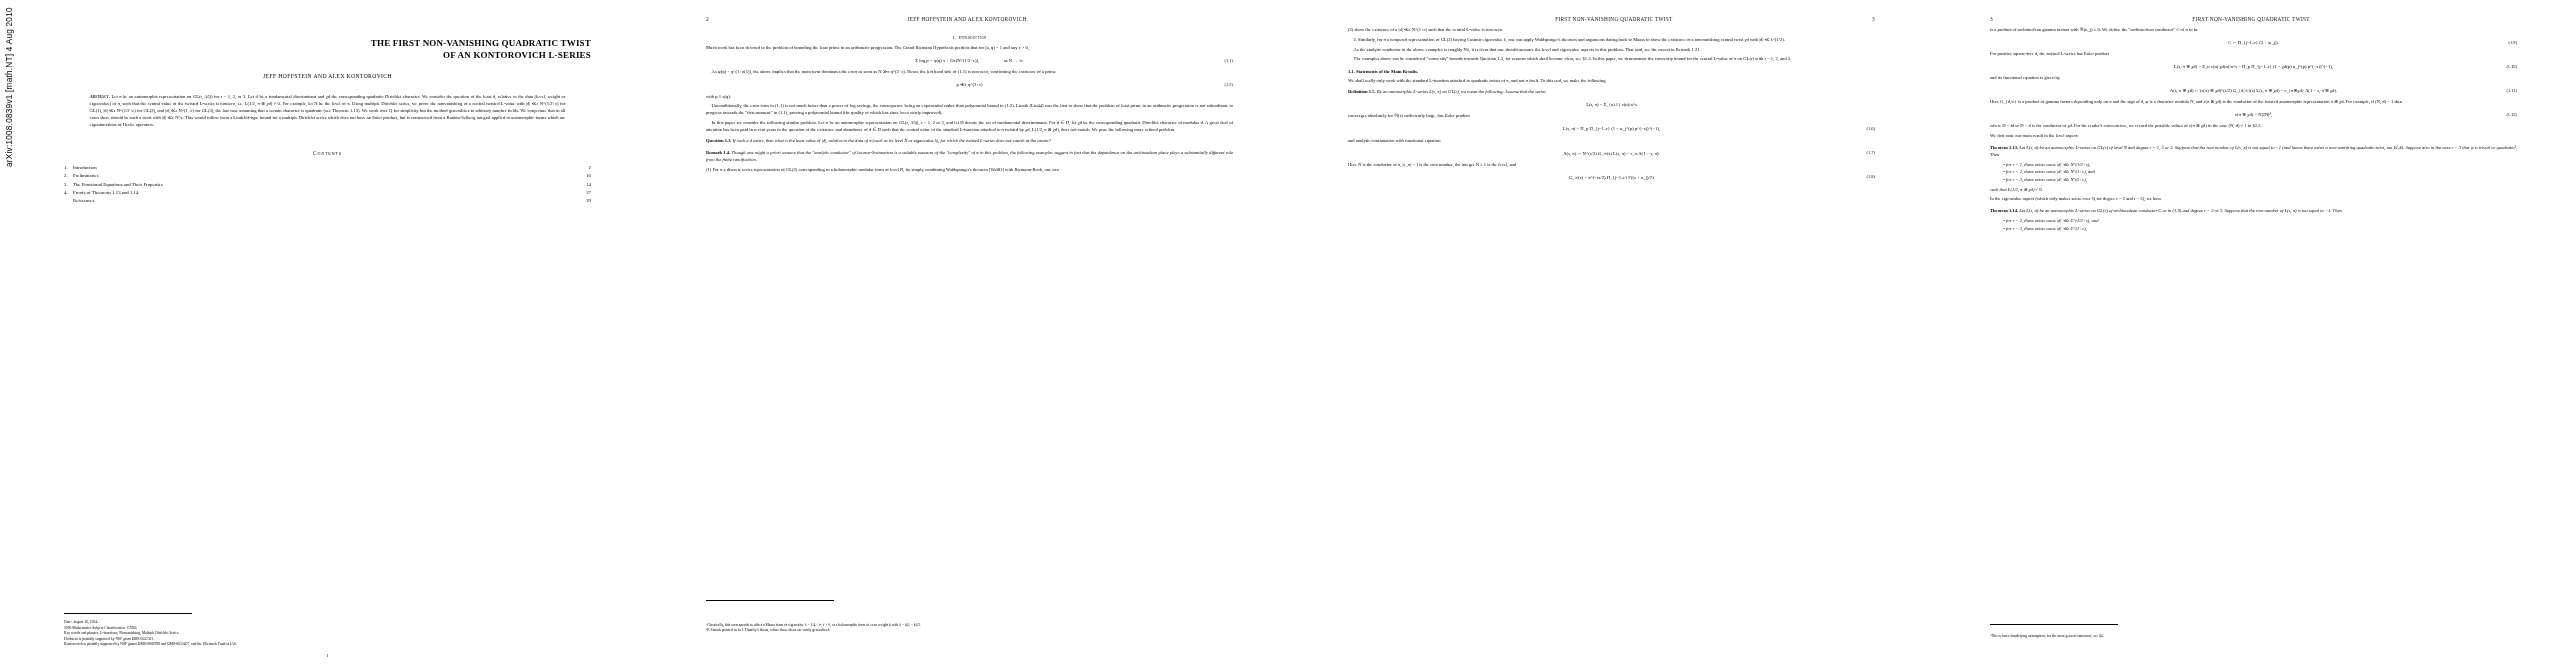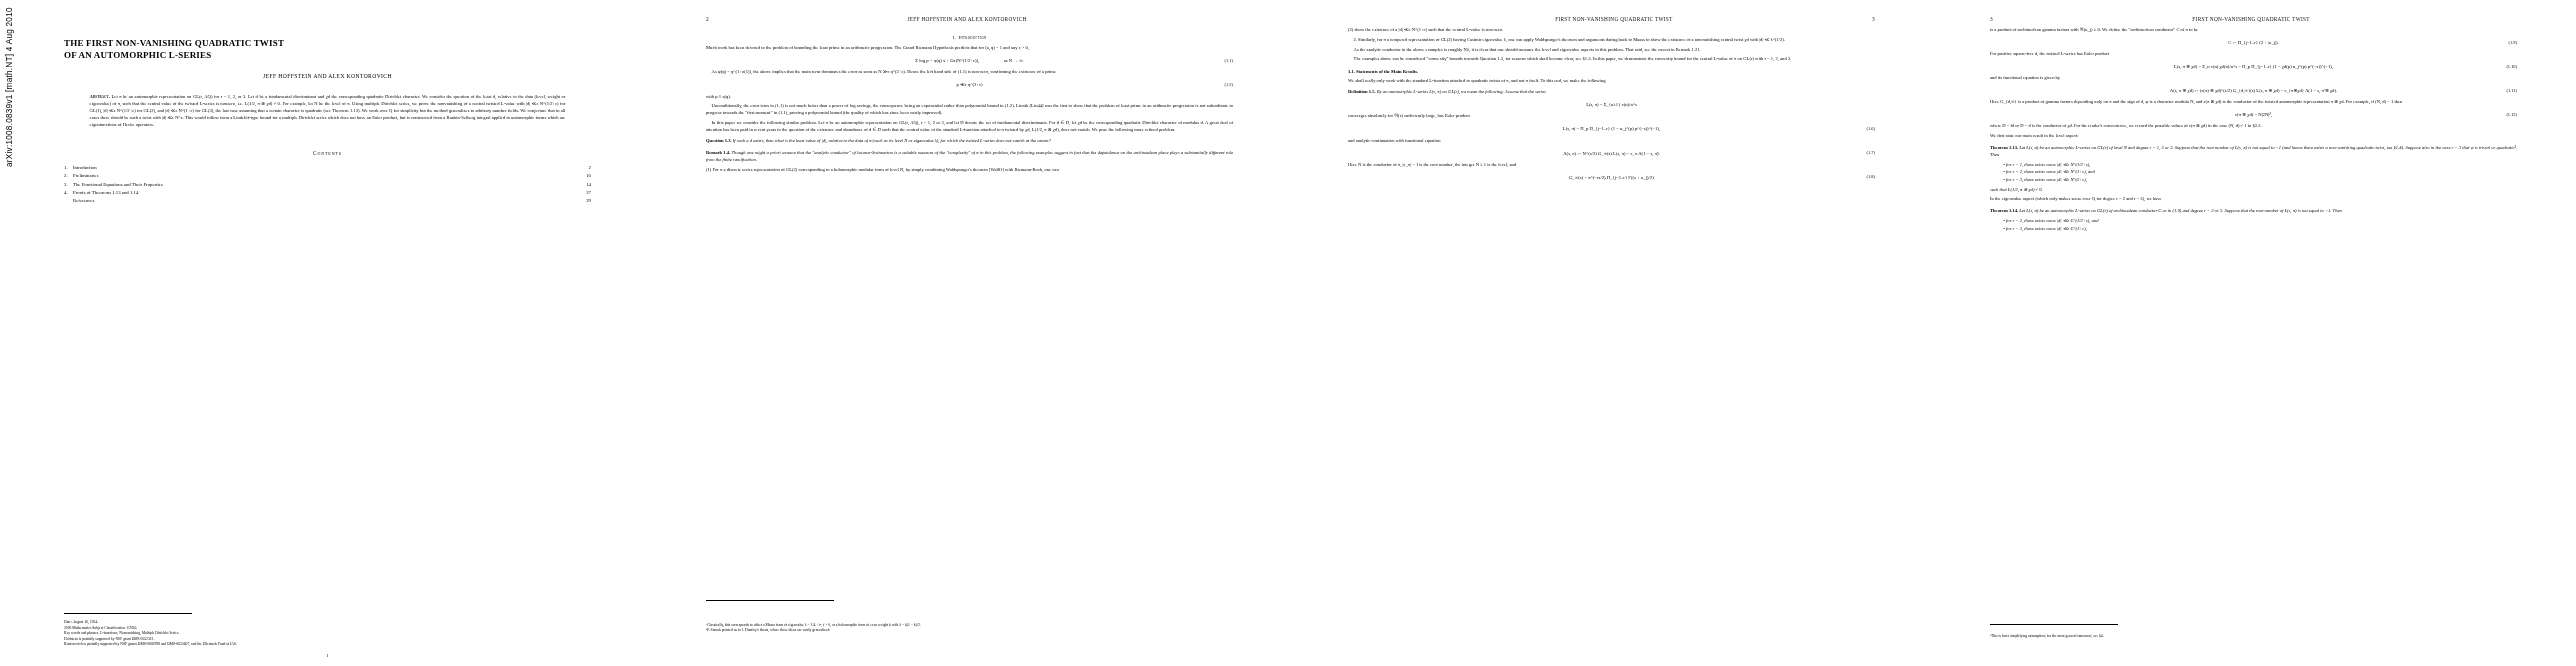--- a/index.html
+++ b/index.html
@@ -57,21 +57,21 @@
     right: 31px;
     font-size: 5.3px;
     letter-spacing: 0.3px;
     text-transform: uppercase;
     display: flex;
     justify-content: space-between;
     color: #111;
   }
 
   .title {
-    text-align: left;
+    text-align: right;
     font-size: 9px;
     font-weight: bold;
     line-height: 1.35;
     letter-spacing: 0.2px;
     margin-top: 10px;
   }
   .authors {
     text-align: center;
     font-size: 5.6px;
     letter-spacing: 0.4px;
@@ -193,21 +193,21 @@
 <body>
 
 <div class="sheet">
 
   <div class="arxiv-stamp">arXiv:1008.0839v1  [math.NT]  4 Aug 2010</div>
 
   <div class="page p1">
     <div class="col">
       <div class="title">
         <div>THE FIRST NON-VANISHING QUADRATIC TWIST</div>
-        <div>OF AN AUTOMORPHIC L-SERIES</div>
+        <div>OF AN KONTOROVICH L-SERIES</div>
       </div>
       <div class="authors">JEFF HOFFSTEIN AND ALEX KONTOROVICH</div>
       <div class="abstract">
         <span class="lab">Abstract.</span>
         <span>Let π be an automorphic representation on GL(r, AQ) for r = 1, 2, or 3. Let d be a fundamental discriminant and χd the corresponding quadratic Dirichlet character. We consider the question of the least d, relative to the data (level, weight or eigenvalue) of π, such that the central value of the twisted L-series is nonzero, i.e. L(1/2, π ⊗ χd) ≠ 0. For example, let N be the level of π. Using multiple Dirichlet series, we prove the nonvanishing of a central twisted L-value with |d| ≪ε N^(1/2+ε) for GL(1), |d| ≪ε N^(1/2+ε) for GL(2), and |d| ≪ε N^(1+ε) for GL(3), the last case assuming that a certain character is quadratic (see Theorem 1.13). We work over Q for simplicity but the method generalizes to arbitrary number fields. We conjecture that in all cases there should be such a twist with |d| ≪ε N^ε. This would follow from a Lindelöf-type bound for a multiple Dirichlet series which does not have an Euler product, but is constructed from a Rankin-Selberg integral applied to automorphic forms which are eigenfunctions of Hecke operators.</span>
       </div>
       <div class="contents-head">Contents</div>
       <div class="toc">
         <div class="toc-row">
           <span class="t-num">1.</span>

